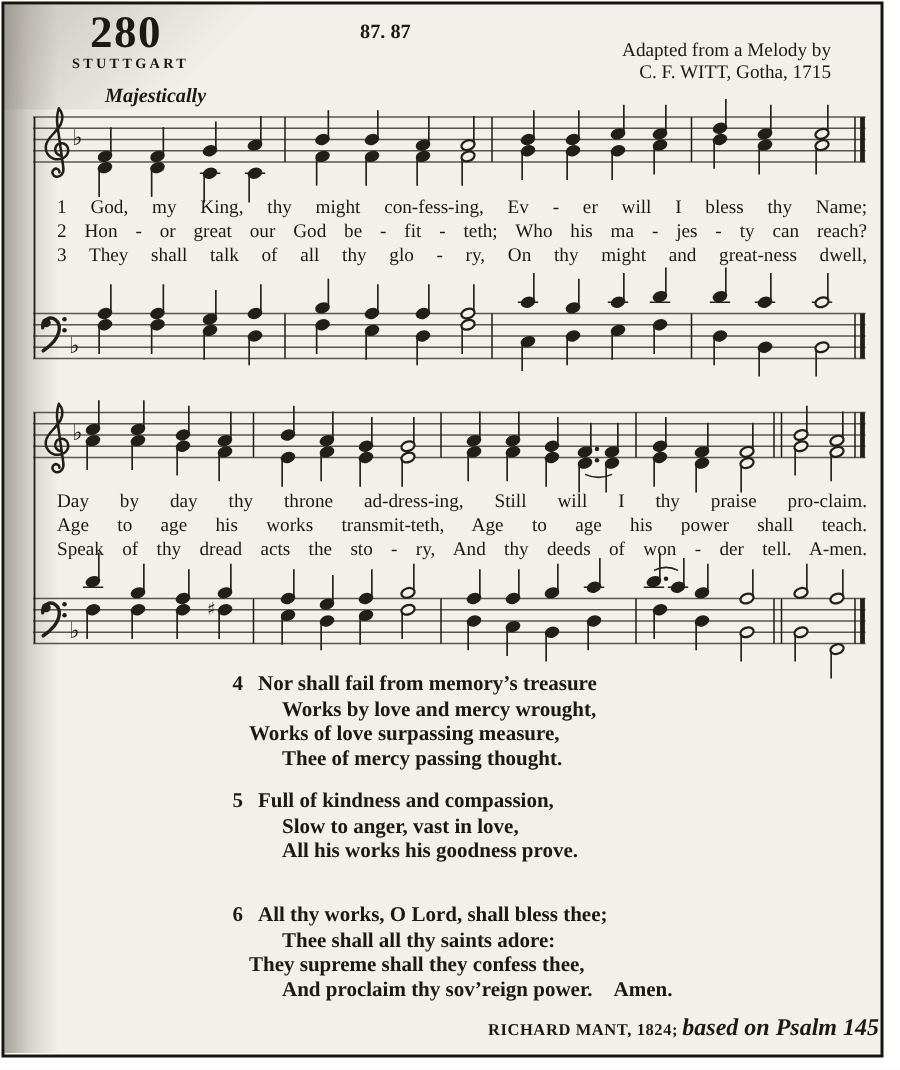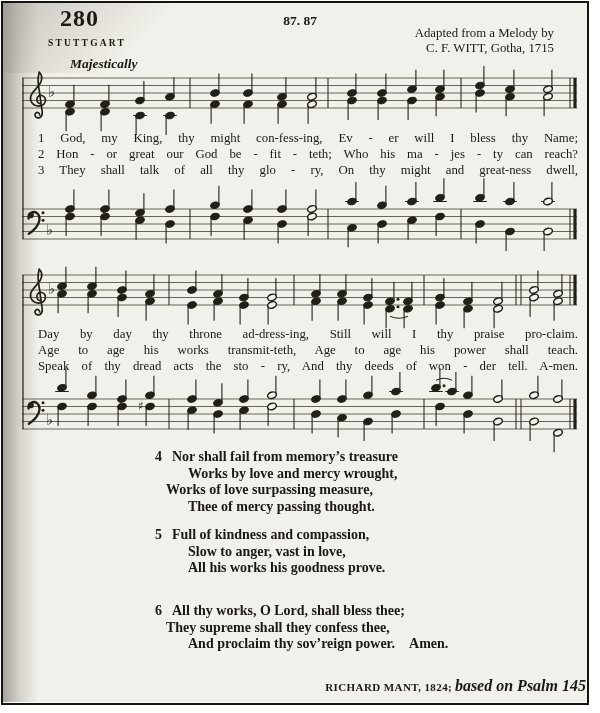--- a/index.html
+++ b/index.html
@@ -7,22 +7,22 @@
         font-family:"Liberation Serif","DejaVu Serif",serif;color:#1c1813;}
   .paper{position:absolute;left:3px;top:3px;width:584px;height:699px;background:#f2f0ea;}
   .gutter{position:absolute;left:3px;top:3px;width:36px;height:699px;
         background:linear-gradient(90deg,#a7a39b 0%,rgba(167,163,155,.4) 45%,rgba(167,163,155,0) 100%);}
   .corner{position:absolute;left:3px;top:3px;width:200px;height:70px;
         background:linear-gradient(135deg,rgba(150,145,137,.45),rgba(150,145,137,0) 65%);}
   .frame{position:absolute;left:1px;top:1px;width:588px;height:704px;border:2px solid #17140f;
         box-sizing:border-box;pointer-events:none;}
   #music-svg{position:absolute;left:0;top:0;}
   .abs{position:absolute;}
-  .hymn-number{left:60px;top:5px;font-size:24px;font-weight:bold;letter-spacing:1px;}
-  .meter{left:240px;top:13px;width:120px;text-align:center;font-size:13.5px;font-weight:bold;}
+  .hymn-number{left:60px;top:5px;font-size:30px;font-weight:bold;letter-spacing:1px;}
+  .meter{left:240px;top:13px;width:120px;font-size:13.5px;font-weight:bold;}
   .tune-name{left:48px;top:38px;font-size:9.5px;font-weight:bold;letter-spacing:2.2px;}
   .source{left:300px;top:26px;width:254px;text-align:right;font-size:12.8px;font-weight:normal;line-height:15px;}
   .tempo{left:70px;top:56px;font-size:13.5px;font-weight:bold;font-style:italic;}
   .lyric-line{left:38px;width:540px;font-size:12.8px;line-height:15px;
         text-align:justify;text-align-last:justify;}
   .ly1-0{top:131px;} .ly1-1{top:147px;} .ly1-2{top:163px;}
   .ly2-0{top:327px;} .ly2-1{top:343px;} .ly2-2{top:359px;}
   .verse{left:155px;width:340px;font-size:14px;font-weight:bold;line-height:16.5px;}
   .v4{top:449px;} .v5{top:527px;} .v6{top:603px;}
   .verse .vnum{position:absolute;left:0;top:0;}
@@ -424,20 +424,21 @@
   </div>
   <div class="abs verse v5">
     <span class="vnum">5</span>
     <div class="vl-a">Full of kindness and compassion,</div>
     <div class="vl-b">Slow to anger, vast in love,</div>
     <div class="vl-b">All his works his goodness prove.</div>
   </div>
   <div class="abs verse v6">
     <span class="vnum">6</span>
     <div class="vl-a">All thy works, O Lord, shall bless thee;</div>
+    <div class="vl-b">Thee shall all thy saints adore:</div>
     <div class="vl-c">They supreme shall they confess thee,</div>
     <div class="vl-b">And proclaim thy sov’reign power. Amen.</div>
   </div>
 
   <div class="abs attribution">
     <span class="attr-author">RICHARD MANT, 1824;</span>
     <span class="attr-source">based on Psalm 145</span>
   </div>
 
   <div class="frame"></div>

